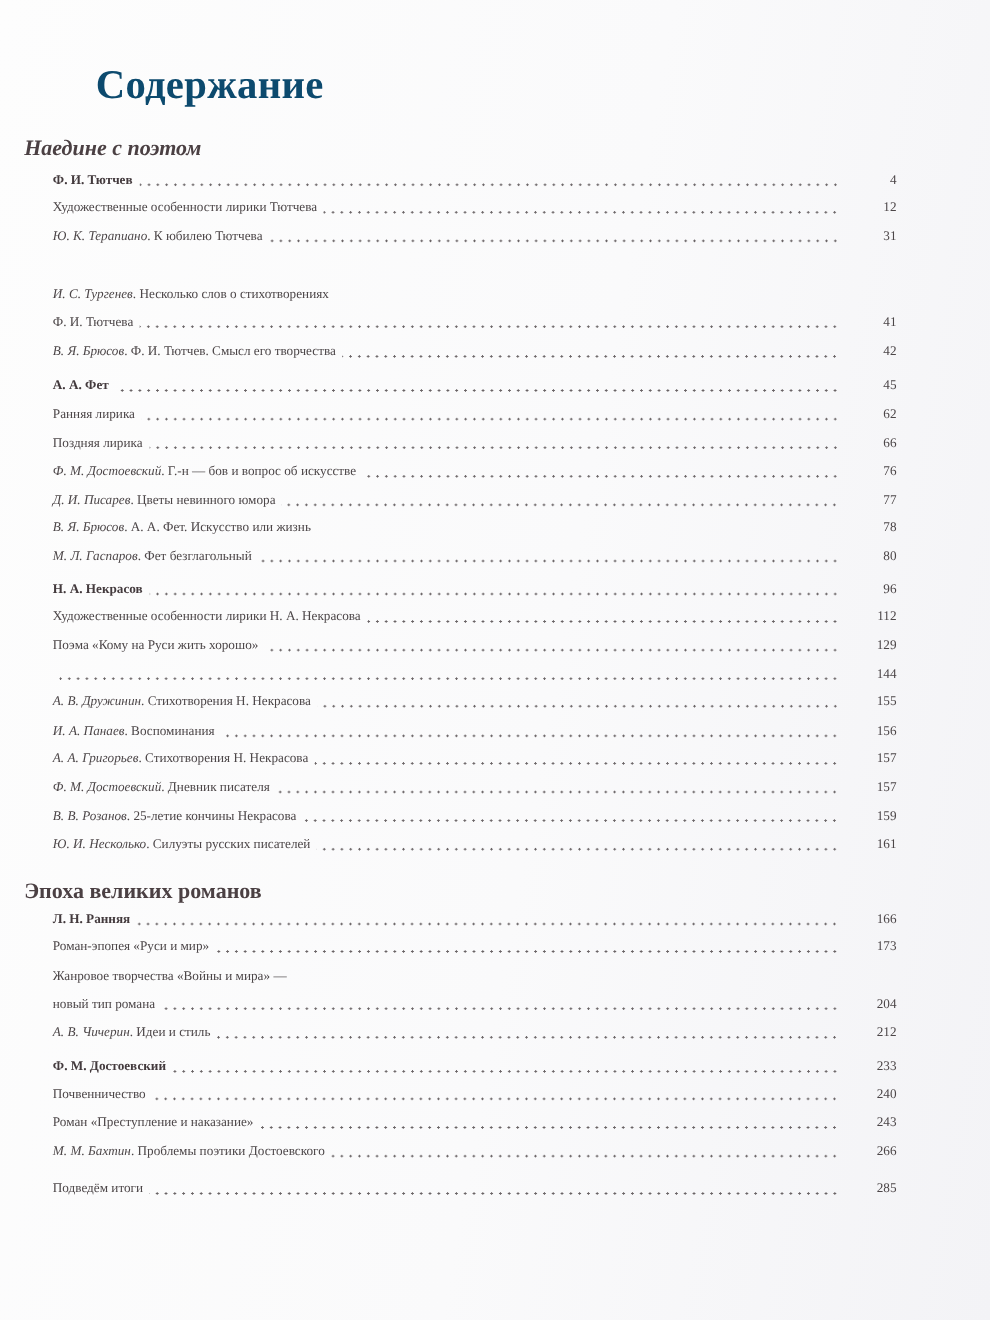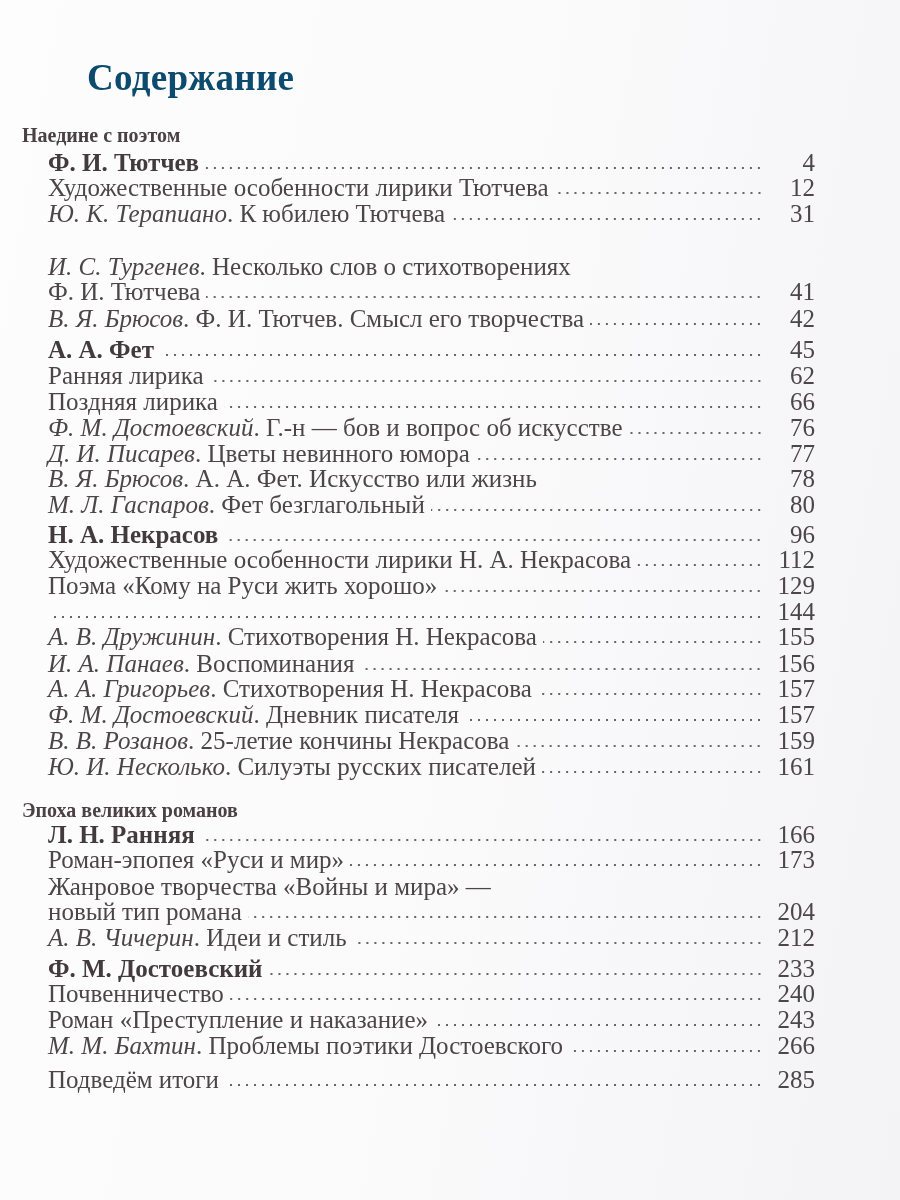--- a/index.html
+++ b/index.html
@@ -42,21 +42,21 @@
       line-height: 26px;
       margin: 0;
     }
     .row {
       position: absolute;
       left: 48px;
       width: 767px;
       height: 26px;
       display: flex;
       align-items: baseline;
-      font-size: 25px;
+      font-size: 12px;
       line-height: 26px;
       color: #4c4648;
       white-space: nowrap;
     }
     .row .label {
       flex: 0 0 auto;
     }
     .row .label .author {
       font-style: italic;
     }
@@ -89,21 +89,21 @@
       visibility: hidden;
     }
   </style>
 </head>
 <body>
 
 <div class="page">
 
   <h1 class="title">Содержание</h1>
 
-  <div class="section-heading" style="top:122px;">Наедине с поэтом</div>
+  <div class="section-heading" style="top:122px;font-style:italic;">Наедине с поэтом</div>
 
   <div class="row bold" style="top:150px;">
     <span class="label"><span>Ф. И. Тютчев</span></span>
     <span class="dots"></span>
     <span class="page-num">4</span>
   </div>
   <div class="row" style="top:175px;">
     <span class="label"><span>Художественные особенности лирики Тютчева</span></span>
     <span class="dots"></span>
     <span class="page-num">12</span>

